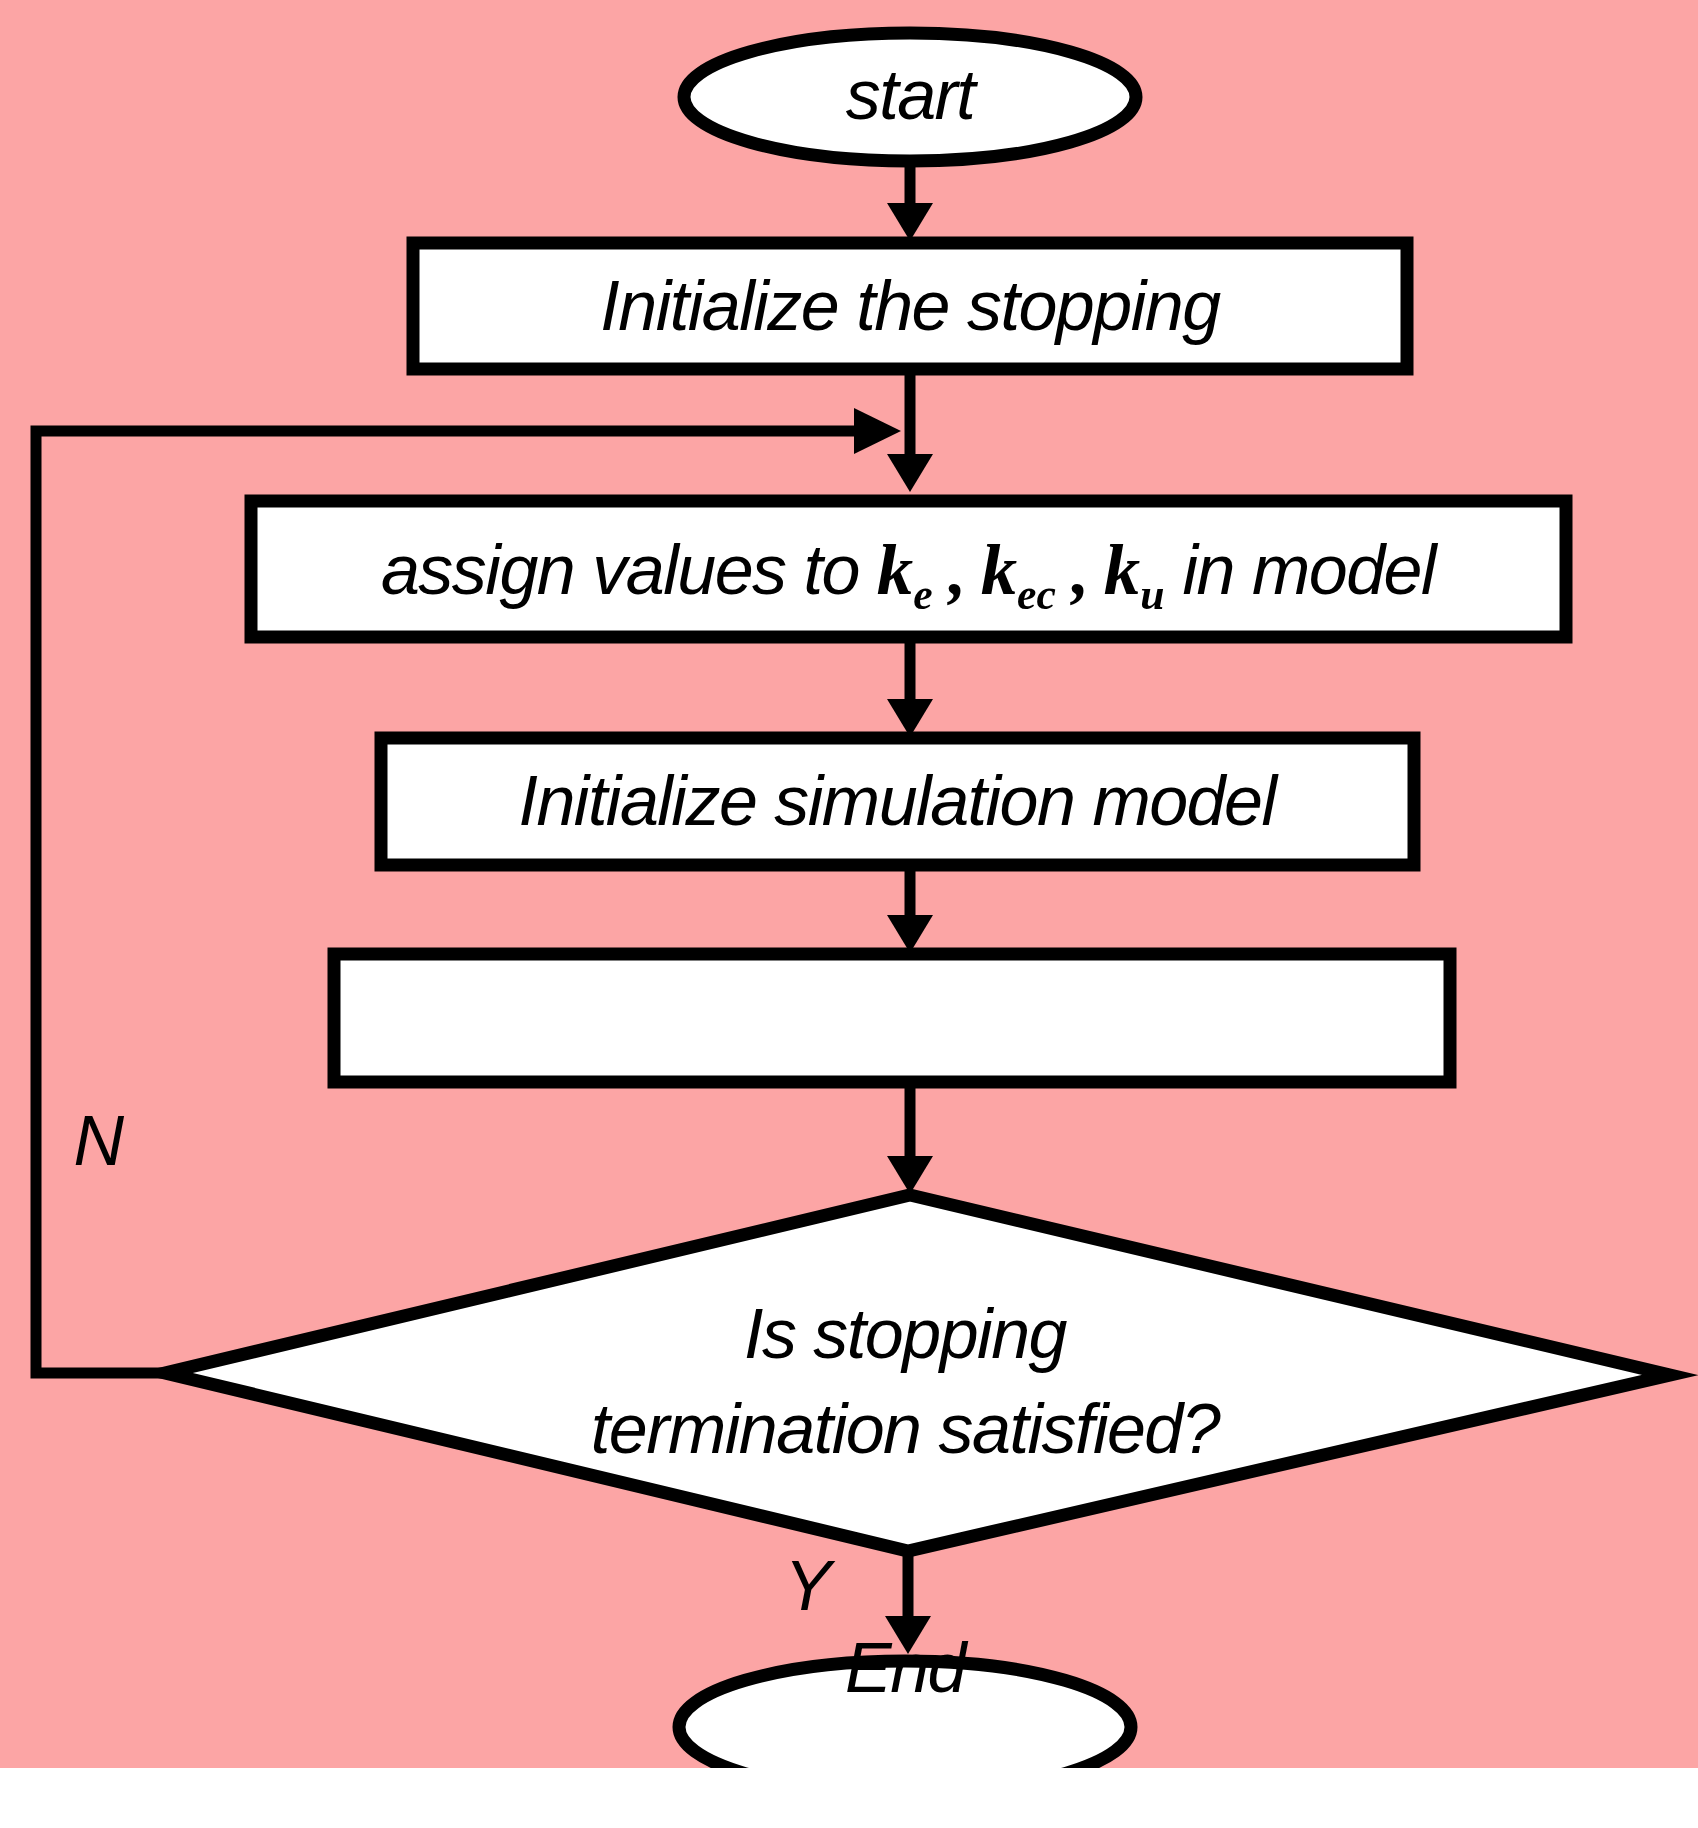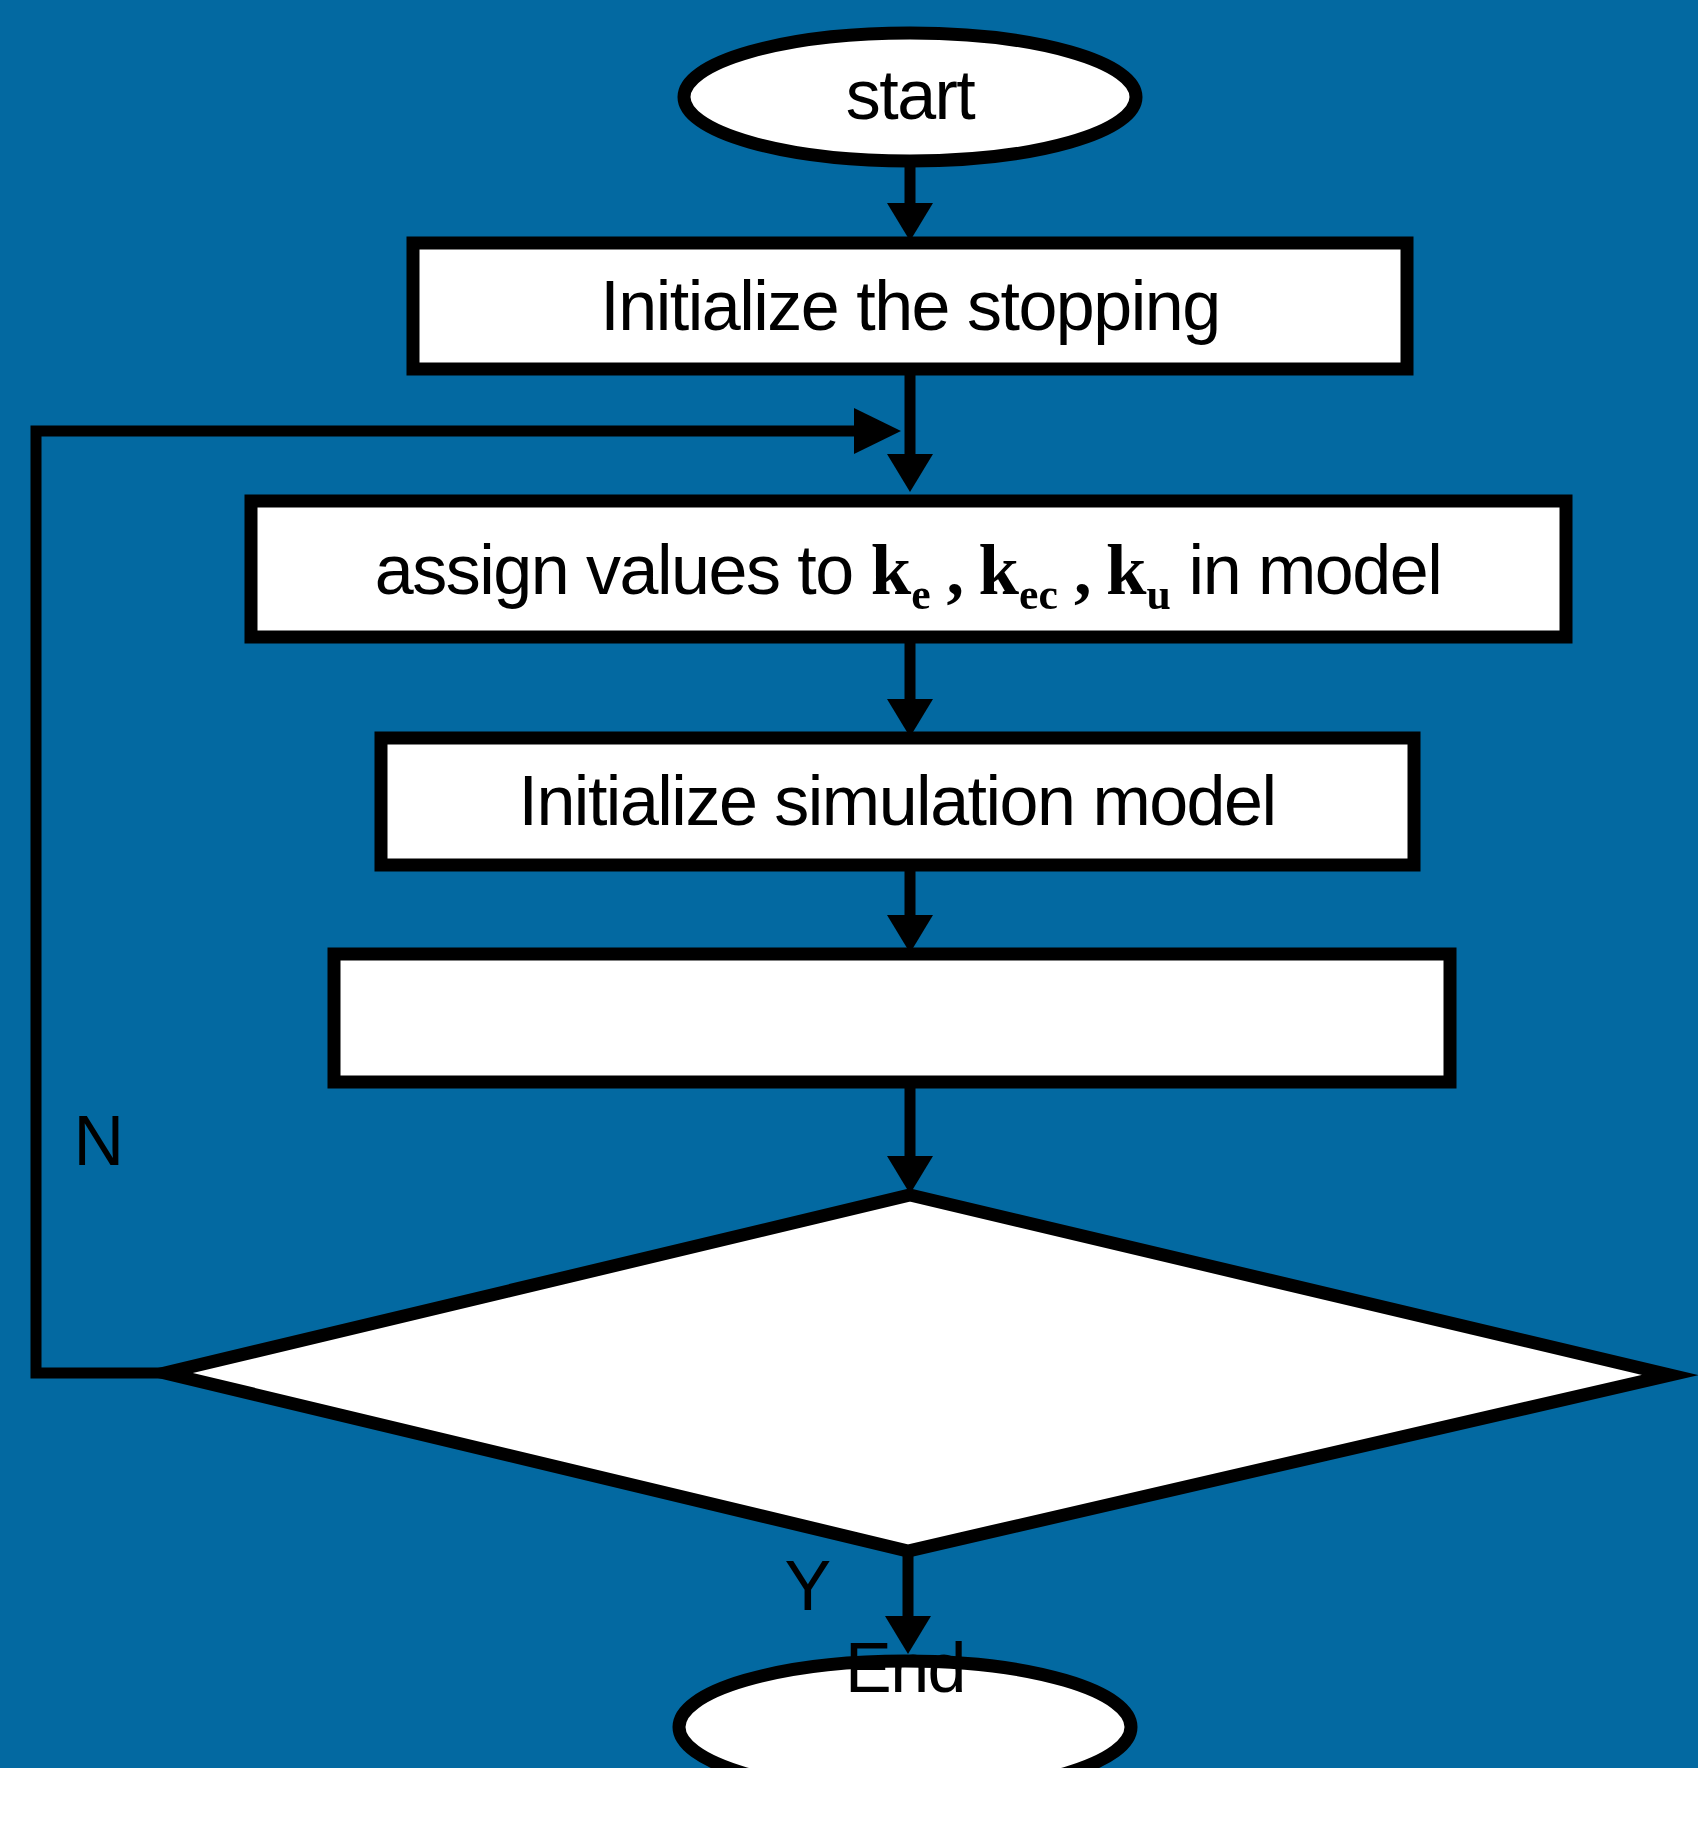--- a/index.html
+++ b/index.html
@@ -1,21 +1,22 @@
 <!DOCTYPE html>
 <html><head>
 <meta charset="utf-8">
 <style>
   html,body { margin:0; padding:0; background:#fff; }
   .canvas {
     position:relative;
     width:1698px; height:1768px;
-    background:#0369a1;
+    background:#fca5a5;
     font-family:"Liberation Sans", sans-serif;
     overflow:hidden;
+    font-style:italic;
   }
   .canvas svg { position:absolute; left:0; top:0; width:1698px; height:1828px; }
   .label {
     position:absolute;
     transform:translate(-50%,-50%);
     font-size:70px;
     letter-spacing:-1.5px;
     line-height:1.3;
     color:#000;
     white-space:nowrap;
@@ -75,20 +76,24 @@
 
   <div class="label" style="left:910px; top:95px;">start</div>
 
   <div class="label" style="left:910px; top:306px;">Initialize the stopping</div>
 
   <div class="label" style="left:908px; top:570px;"><span>assign values to </span><span class="math"><span>k</span><sub>e</sub></span><span class="sep"> , </span><span class="math"><span>k</span><sub>ec</sub></span><span class="sep"> , </span><span class="math"><span>k</span><sub>u</sub></span><span> in model</span></div>
 
   <div class="label" style="left:897px; top:801px;">Initialize simulation model</div>
 
 
+  <div class="label label--decision" style="left:905px; top:1382px;">
+    <div>Is stopping</div>
+    <div>termination satisfied?</div>
+  </div>
 
   <div class="label" style="left:905px; top:1668px;text-align:right;">End</div>
 
   <div class="label" style="left:98px; top:1141px;">N</div>
 
   <div class="label" style="left:807px; top:1586px;">Y</div>
 
 </div>
 
 </body></html>

